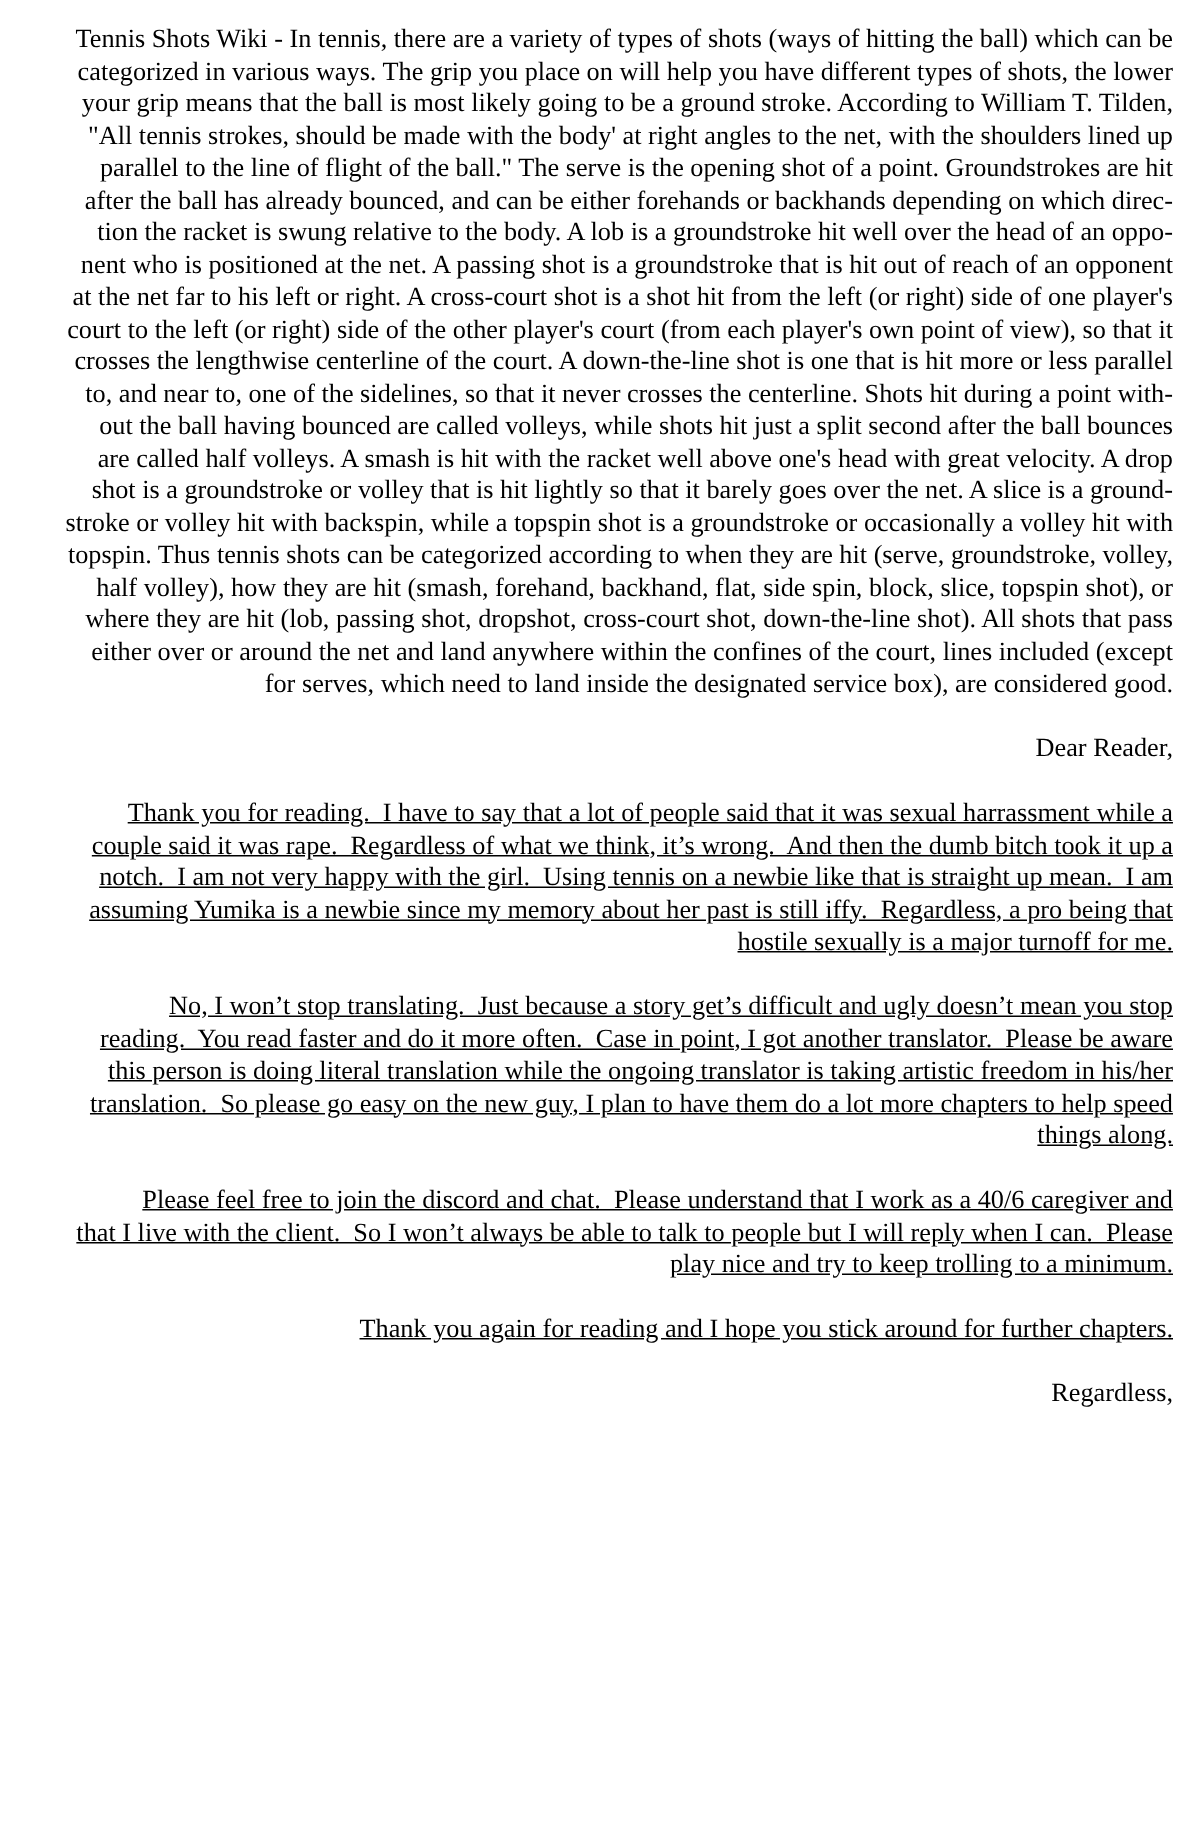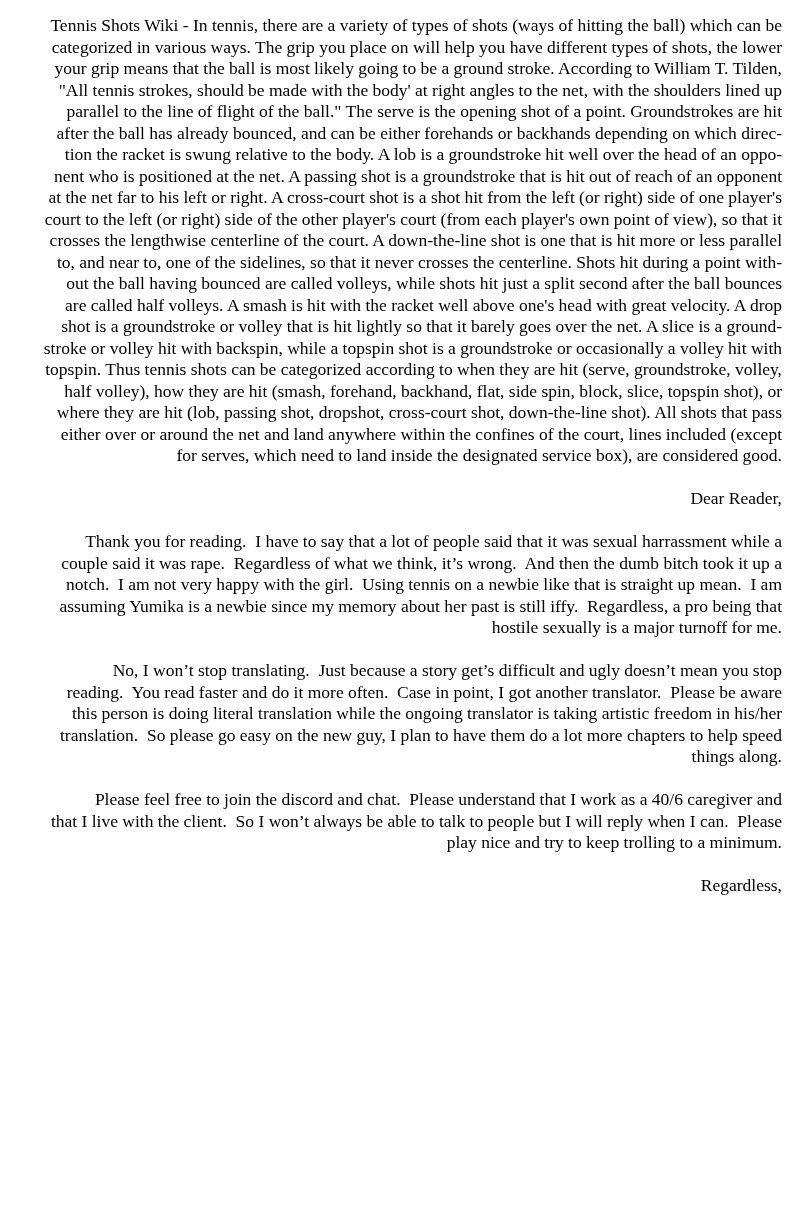--- a/index.html
+++ b/index.html
@@ -25,20 +25,21 @@
     font-size: 17.5px;
     line-height: 21.5px;
   }
   .para {
     white-space: pre;          
     margin: 0 0 21.5px 0;      
     text-align: right;
   }
   .indent {
     text-indent: 20px;         
+    text-decoration: underline;
   }
 </style>
 </head>
 <body>
 
 <main class="page">
   <div class="para">Tennis Shots Wiki - In tennis, there are a variety of types of shots (ways of hitting the ball) which can be
 categorized in various ways. The grip you place on will help you have different types of shots, the lower
 your grip means that the ball is most likely going to be a ground stroke. According to William T. Tilden,
 "All tennis strokes, should be made with the body' at right angles to the net, with the shoulders lined up
@@ -71,16 +72,17 @@
   <div class="para indent">No, I won’t stop translating.  Just because a story get’s difficult and ugly doesn’t mean you stop
 reading.  You read faster and do it more often.  Case in point, I got another translator.  Please be aware
 this person is doing literal translation while the ongoing translator is taking artistic freedom in his/her
 translation.  So please go easy on the new guy, I plan to have them do a lot more chapters to help speed
 things along.</div>
 
   <div class="para indent">Please feel free to join the discord and chat.  Please understand that I work as a 40/6 caregiver and
 that I live with the client.  So I won’t always be able to talk to people but I will reply when I can.  Please
 play nice and try to keep trolling to a minimum.</div>
 
+  <div class="para indent">Thank you again for reading and I hope you stick around for further chapters.</div>
 
   <div class="para">Regardless,</div>
 
 </main>
 
 </body></html>

